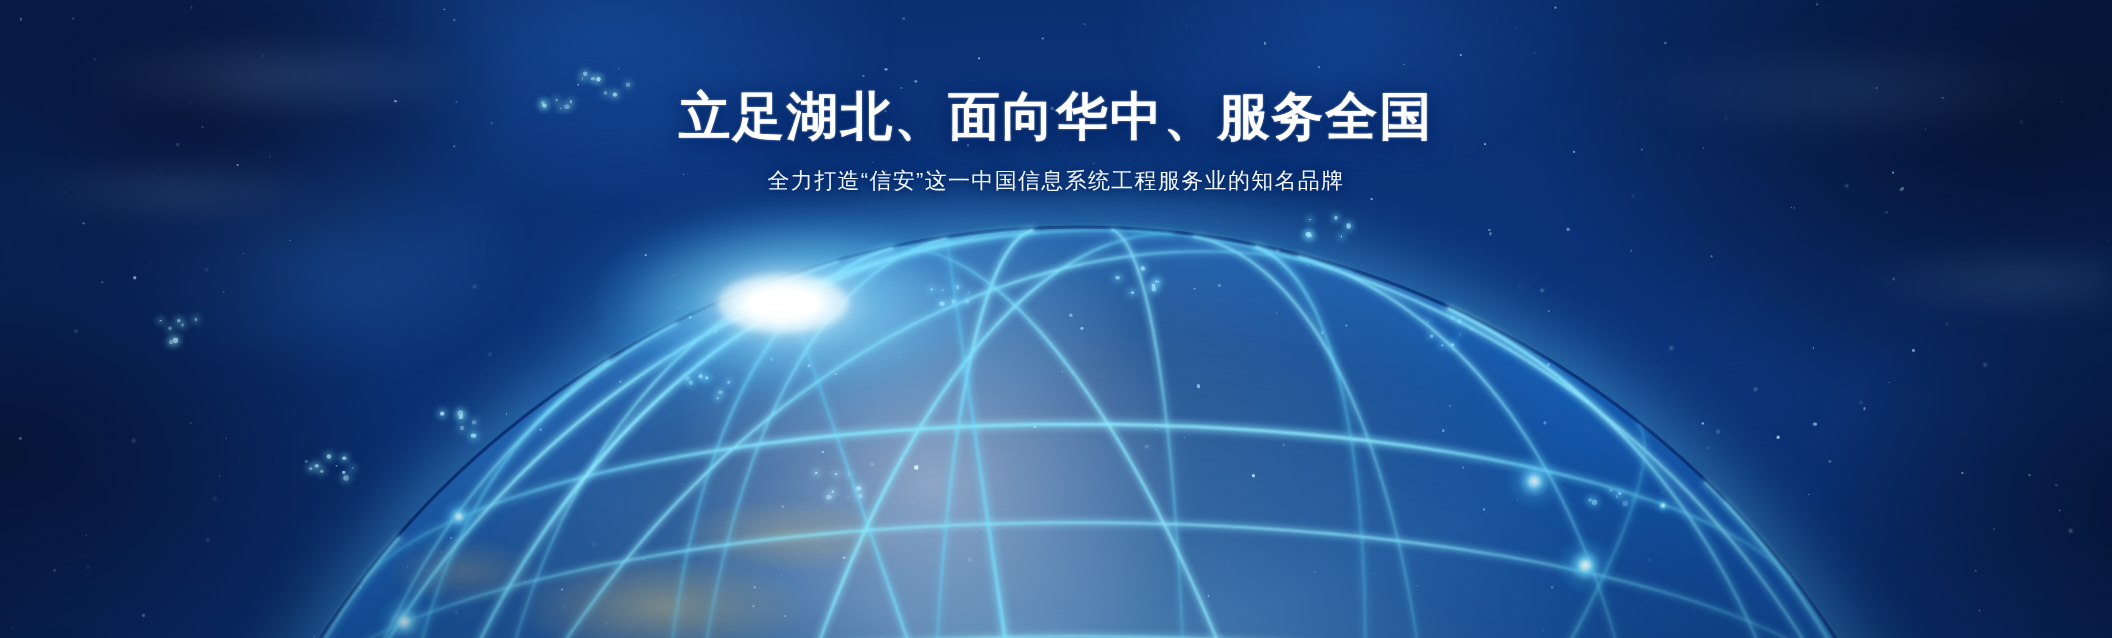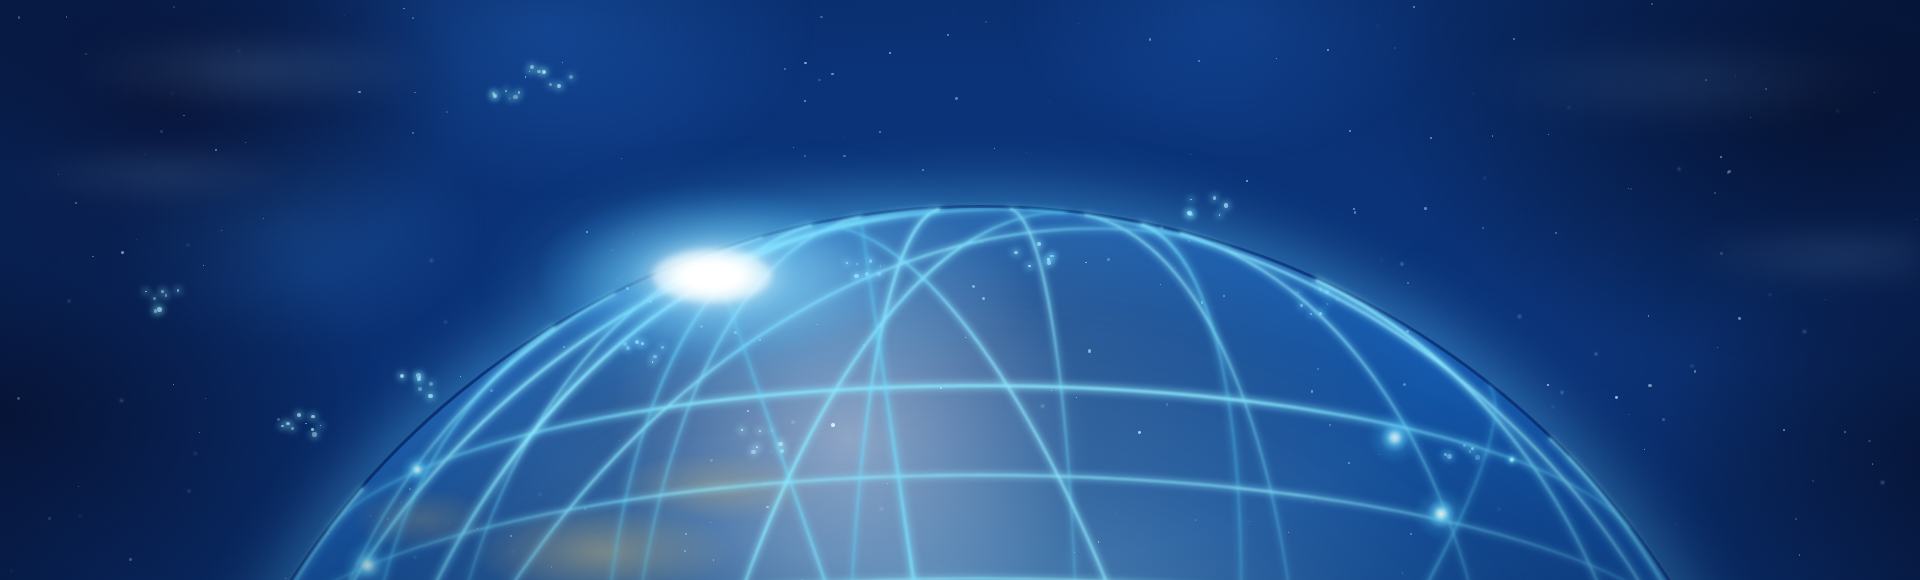--- a/index.html
+++ b/index.html
@@ -692,14 +692,18 @@
           </g>
       </svg>
     </div>
   </div>
 
   <div class="hotglow2"></div>
   <div class="hotspot"></div>
 
   <div class="vignette"></div>
 
+  <div class="copy">
+    <h1 class="headline">立足湖北、面向华中、服务全国</h1>
+    <p class="subline">全力打造“信安”这一中国信息系统工程服务业的知名品牌</p>
+  </div>
 
 </div>
 
 </body></html>

